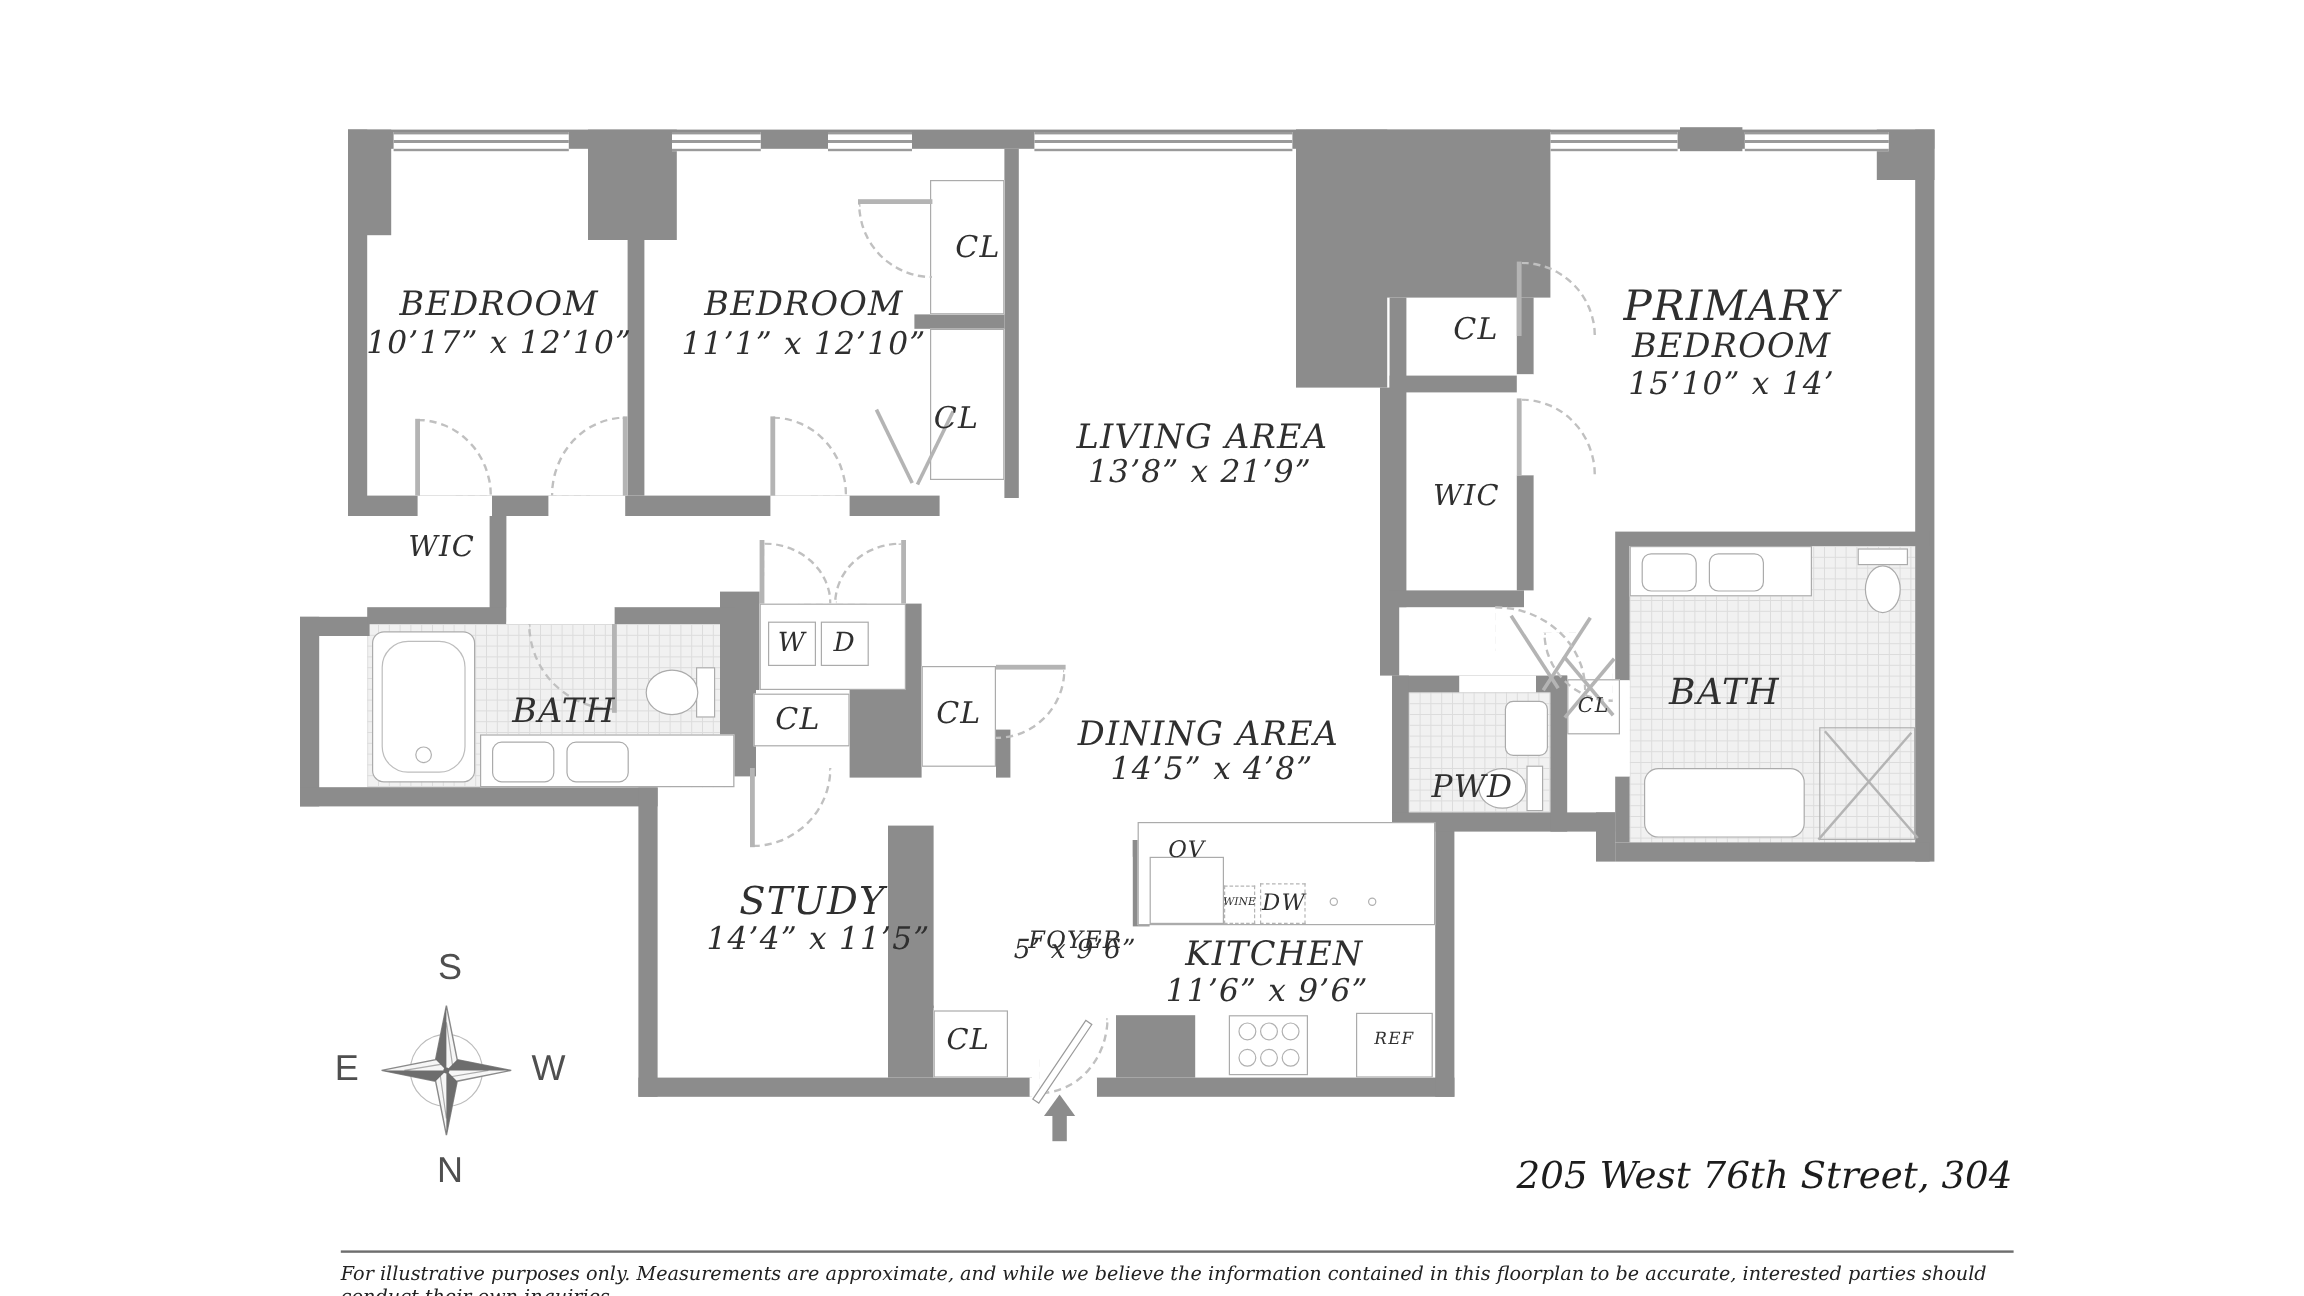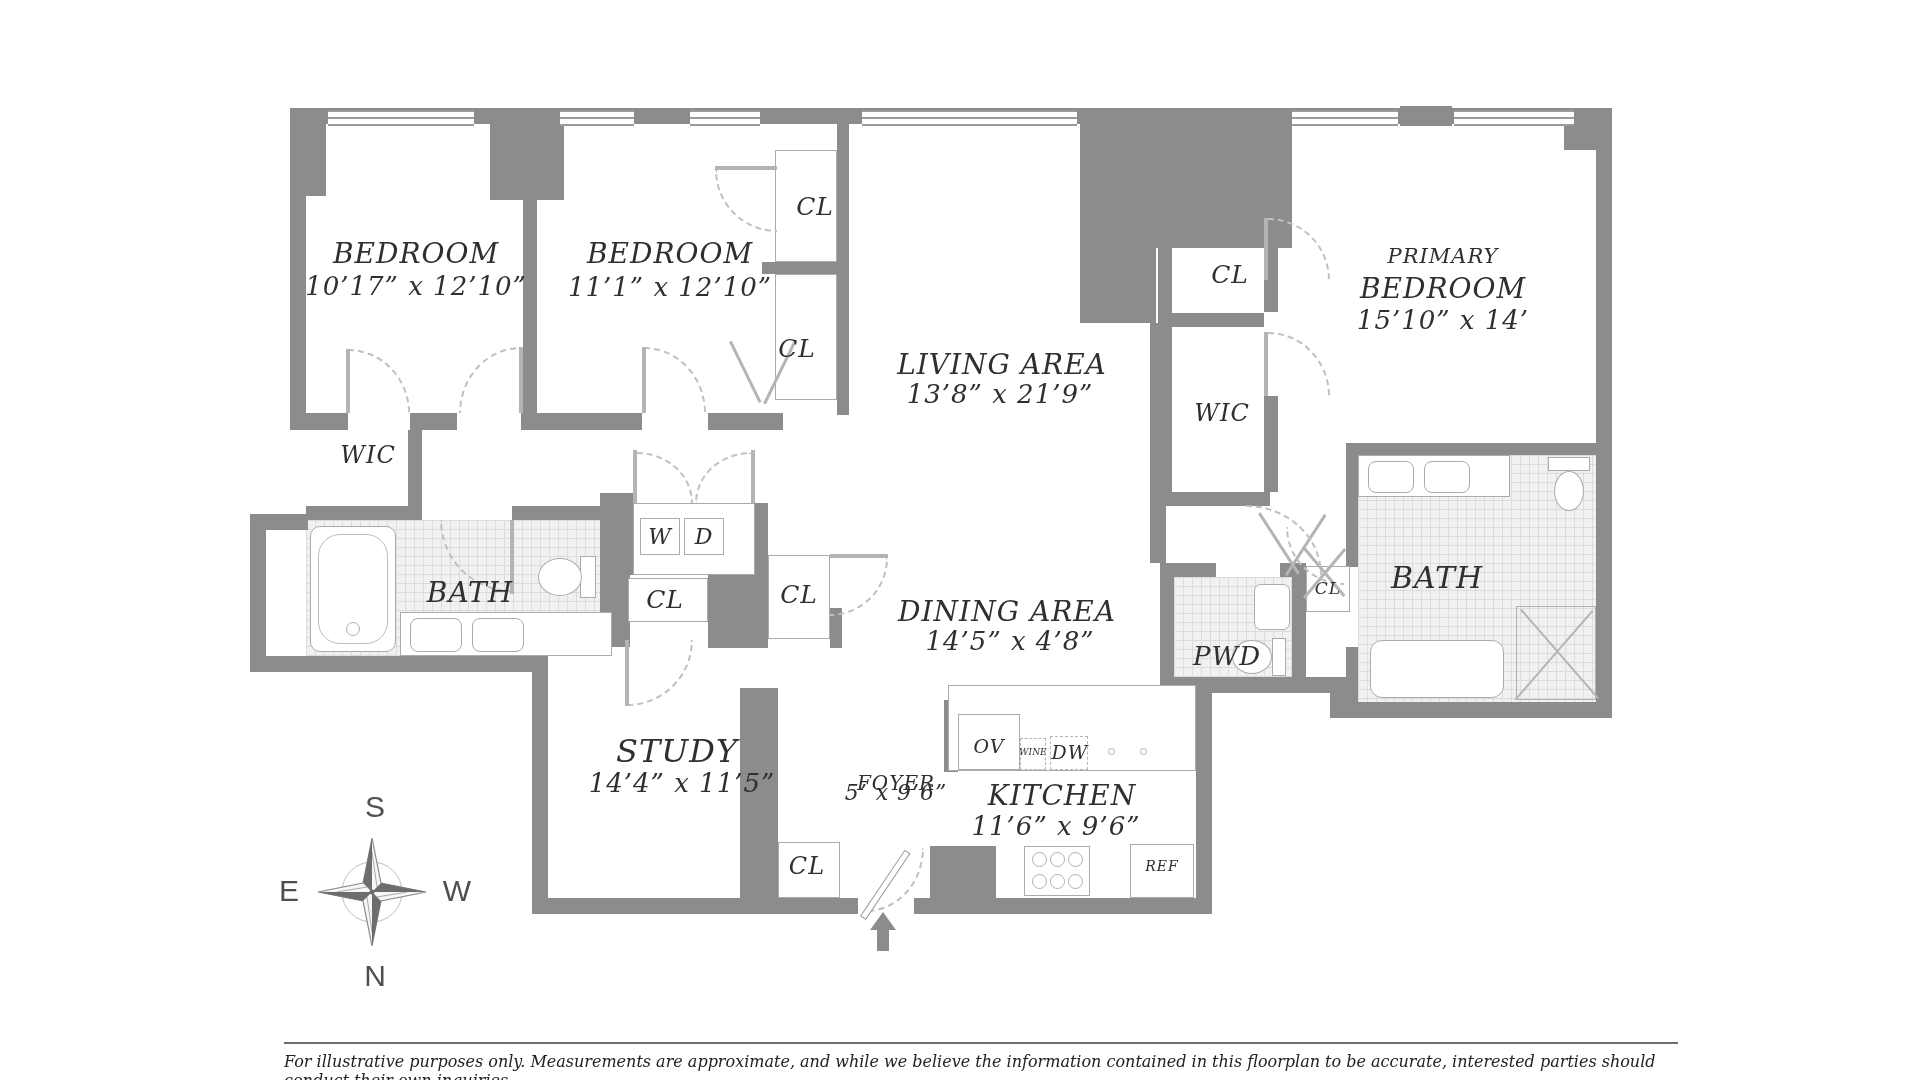--- a/index.html
+++ b/index.html
@@ -38,21 +38,21 @@
 <body>
 
 <div id="plan">
 
   <div class="lbl" style="left:416px;top:253px;font-size:28px;">BEDROOM</div>
   <div class="lbl" style="left:416px;top:286px;font-size:26px;">10’17” x 12’10”</div>
   <div class="lbl" style="left:670px;top:253px;font-size:28px;">BEDROOM</div>
   <div class="lbl" style="left:670px;top:287px;font-size:26px;">11’1” x 12’10”</div>
   <div class="lbl" style="left:1002px;top:364px;font-size:28px;">LIVING AREA</div>
   <div class="lbl" style="left:1000px;top:394px;font-size:26px;">13’8” x 21’9”</div>
-  <div class="lbl" style="left:1443px;top:256px;font-size:21px;">PRIMARY</div>
+  <div class="lbl" style="left:1443px;top:256px;font-size:35px;">PRIMARY</div>
   <div class="lbl" style="left:1443px;top:288px;font-size:28px;">BEDROOM</div>
   <div class="lbl" style="left:1443px;top:320px;font-size:26px;">15’10” x 14’</div>
   <div class="lbl" style="left:1007px;top:611px;font-size:28px;">DINING AREA</div>
   <div class="lbl" style="left:1010px;top:641px;font-size:26px;">14’5” x 4’8”</div>
   <div class="lbl" style="left:677px;top:751px;font-size:32px;">STUDY</div>
   <div class="lbl" style="left:682px;top:783px;font-size:26px;">14’4” x 11’5”</div>
   <div class="lbl" style="left:896px;top:783px;font-size:20px;font-style:italic;">FOYER</div>
   <div class="lbl" style="left:896px;top:792px;font-size:22px;">5’ x 9’6”</div>
   <div class="lbl" style="left:1062px;top:795px;font-size:28px;">KITCHEN</div>
   <div class="lbl" style="left:1056px;top:826px;font-size:26px;">11’6” x 9’6”</div>
@@ -63,21 +63,21 @@
   <div class="lbl" style="left:1222px;top:413px;font-size:24px;">WIC</div>
   <div class="lbl" style="left:815px;top:206px;font-size:25px;">CL</div>
   <div class="lbl" style="left:797px;top:348px;font-size:25px;">CL</div>
   <div class="lbl" style="left:1230px;top:274px;font-size:25px;">CL</div>
   <div class="lbl" style="left:665px;top:599px;font-size:25px;">CL</div>
   <div class="lbl" style="left:799px;top:594px;font-size:25px;">CL</div>
   <div class="lbl" style="left:807px;top:866px;font-size:24px;">CL</div>
   <div class="lbl" style="left:1328px;top:588px;font-size:17px;">CL</div>
   <div class="lbl" style="left:660px;top:536px;font-size:22px;">W</div>
   <div class="lbl" style="left:704px;top:536px;font-size:22px;">D</div>
-  <div class="lbl" style="left:989px;top:746px;font-size:19px;">OV</div>
+  <div class="lbl" style="left:989px;top:708px;font-size:19px;">OV</div>
   <div class="lbl" style="left:1033px;top:752px;font-size:9px;letter-spacing:0;">WINE</div>
   <div class="lbl" style="left:1070px;top:752px;font-size:19px;">DW</div>
   <div class="lbl" style="left:1162px;top:866px;font-size:14px;">REF</div>
 
   <div class="cmp" style="left:375px;top:807px;">S</div>
   <div class="cmp" style="left:289px;top:891px;">E</div>
   <div class="cmp" style="left:457px;top:891px;">W</div>
   <div class="cmp" style="left:375px;top:976px;">N</div>
 
   <svg width="116" height="116" viewBox="0 0 116 116" style="left:314px;top:834px;">
@@ -131,20 +131,21 @@
 
   <div style="position:absolute;left:860px;top:836px;width:7px;height:80px;background:#fff;border:1px solid #9a9a9a;transform:rotate(34deg);transform-origin:bottom left;z-index:7;box-sizing:border-box;"></div>
 
   <div class="diag" style="left:729px;top:342px;height:68px;transform:rotate(-26deg);"></div>
   <div class="diag" style="left:793px;top:342px;height:68px;transform:rotate(26deg);"></div>
   <div class="diag" style="left:1258px;top:514px;height:72px;transform:rotate(-33deg);"></div>
   <div class="diag" style="left:1324px;top:514px;height:72px;transform:rotate(33deg);"></div>
   <div class="diag" style="left:1302px;top:548px;height:64px;transform:rotate(-40deg);"></div>
   <div class="diag" style="left:1344px;top:548px;height:64px;transform:rotate(40deg);"></div>
 
+  <div class="addr">205 West 76th Street, 304</div>
   <div class="rule"></div>
   <div class="disc">For illustrative purposes only. Measurements are approximate, and while we believe the information contained in this floorplan to be accurate, interested parties should conduct their own inquiries.</div>
 <div class="tile" style="left: 306px; top: 520px; width: 306px; height: 136px;"></div>
     <div class="tile" style="left: 1174px; top: 577px; width: 118px; height: 100px;"></div>
     <div class="tile" style="left: 1358px; top: 455px; width: 238px; height: 247px;"></div>
     <div class="w" style="left: 290px; top: 108px; width: 1322px; height: 16px;"></div>
     <div class="w" style="left: 290px; top: 108px; width: 36px; height: 88px;"></div>
     <div class="w" style="left: 290px; top: 108px; width: 16px; height: 322px;"></div>
     <div class="w" style="left: 250px; top: 514px; width: 58px; height: 16px;"></div>
     <div class="w" style="left: 250px; top: 514px; width: 16px; height: 158px;"></div>

